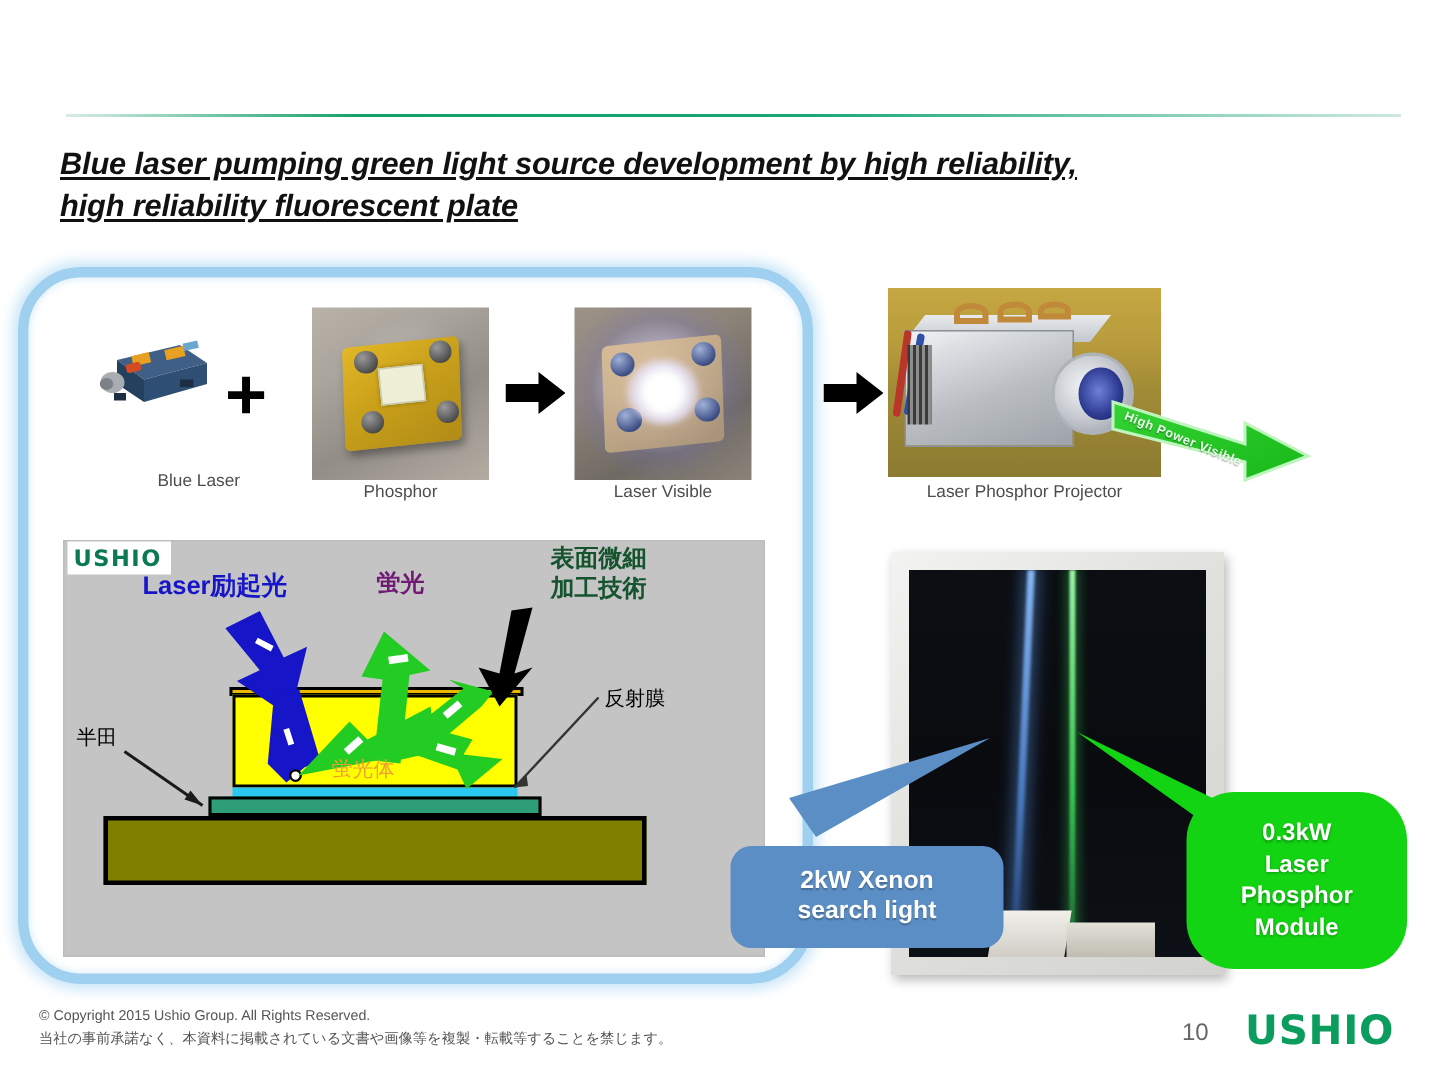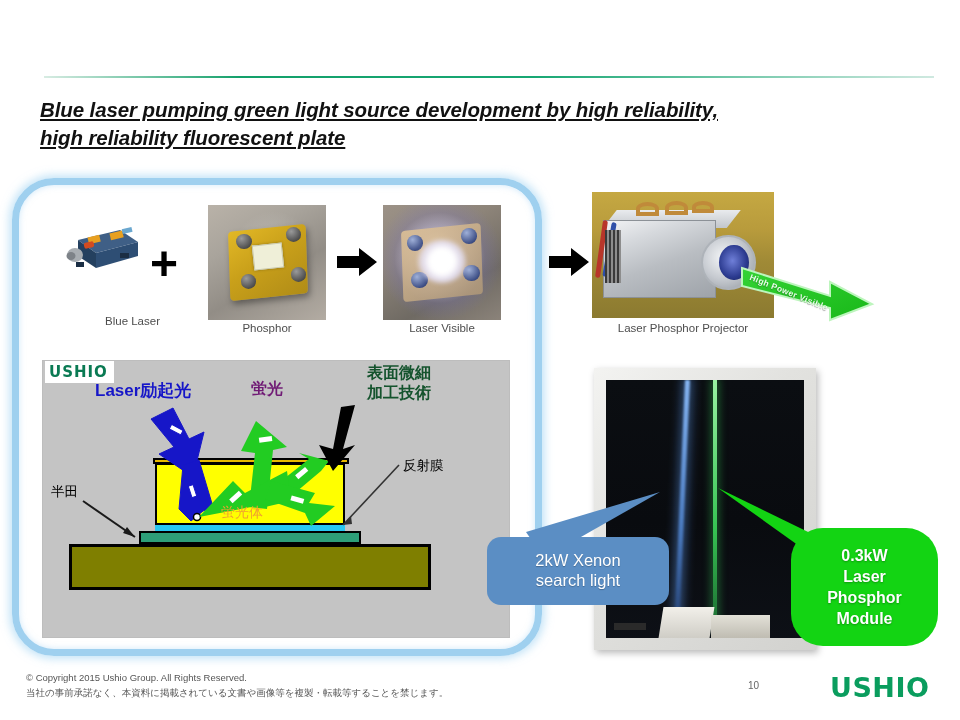--- a/index.html
+++ b/index.html
@@ -214,23 +214,23 @@
     position: absolute; left: 53%; bottom: 0; width: 30%; height: 9%;
     background: linear-gradient(180deg, #e3e1d8, #bfbcb2);
   }
   .ground-dark {
     position: absolute; left: 4%; bottom: 3%; width: 16%; height: 3%;
     background: #2a2a2a;
   }
 
   
   .callout-blue {
-    position: absolute; left: 487px; top: 537px; width: 182px; height: 68px;
+    position: absolute; left: 487px; top: 564px; width: 182px; height: 68px;
     background: #5b8ec4; border-radius: 14px;
-    color: #fff; font-weight: normal; font-size: 16.5px; line-height: 1.2;
+    color: #fff; font-weight: bold; font-size: 16.5px; line-height: 1.2;
     display: flex; align-items: center; justify-content: center; text-align: center;
     text-shadow: 0 1px 1px rgba(0,0,0,.25);
     z-index: 6;
   }
   .pointer-blue {
     position: absolute; left: 520px; top: 492px; width: 140px; height: 70px; z-index: 5;
   }
   .callout-green {
     position: absolute; left: 791px; top: 528px; width: 147px; height: 118px;
     background: #13d413; border-radius: 32px;
@@ -243,22 +243,22 @@
     position: absolute; left: 718px; top: 488px; width: 170px; height: 92px; z-index: 5;
   }
   .pointer-blue svg, .pointer-green svg { width: 100%; height: 100%; overflow: visible; }
 
   
   .footer-legal {
     position: absolute; left: 26px; top: 670px;
     font-size: 9.5px; color: #555; line-height: 1.6; white-space: pre-line;
   }
   .page-no {
-    position: absolute; left: 748px; top: 680px;
-    font-size: 10px; color: #666;
+    position: absolute; left: 788px; top: 680px;
+    font-size: 16px; color: #666;
   }
   .footer-logo {
     position: absolute; left: 830px; top: 672px;
     font-size: 27px; font-weight: bold; color: #0a9d5e;
     letter-spacing: .5px; font-family: "DejaVu Sans", sans-serif;
   }
 </style>
 </head>
 <body>
 

